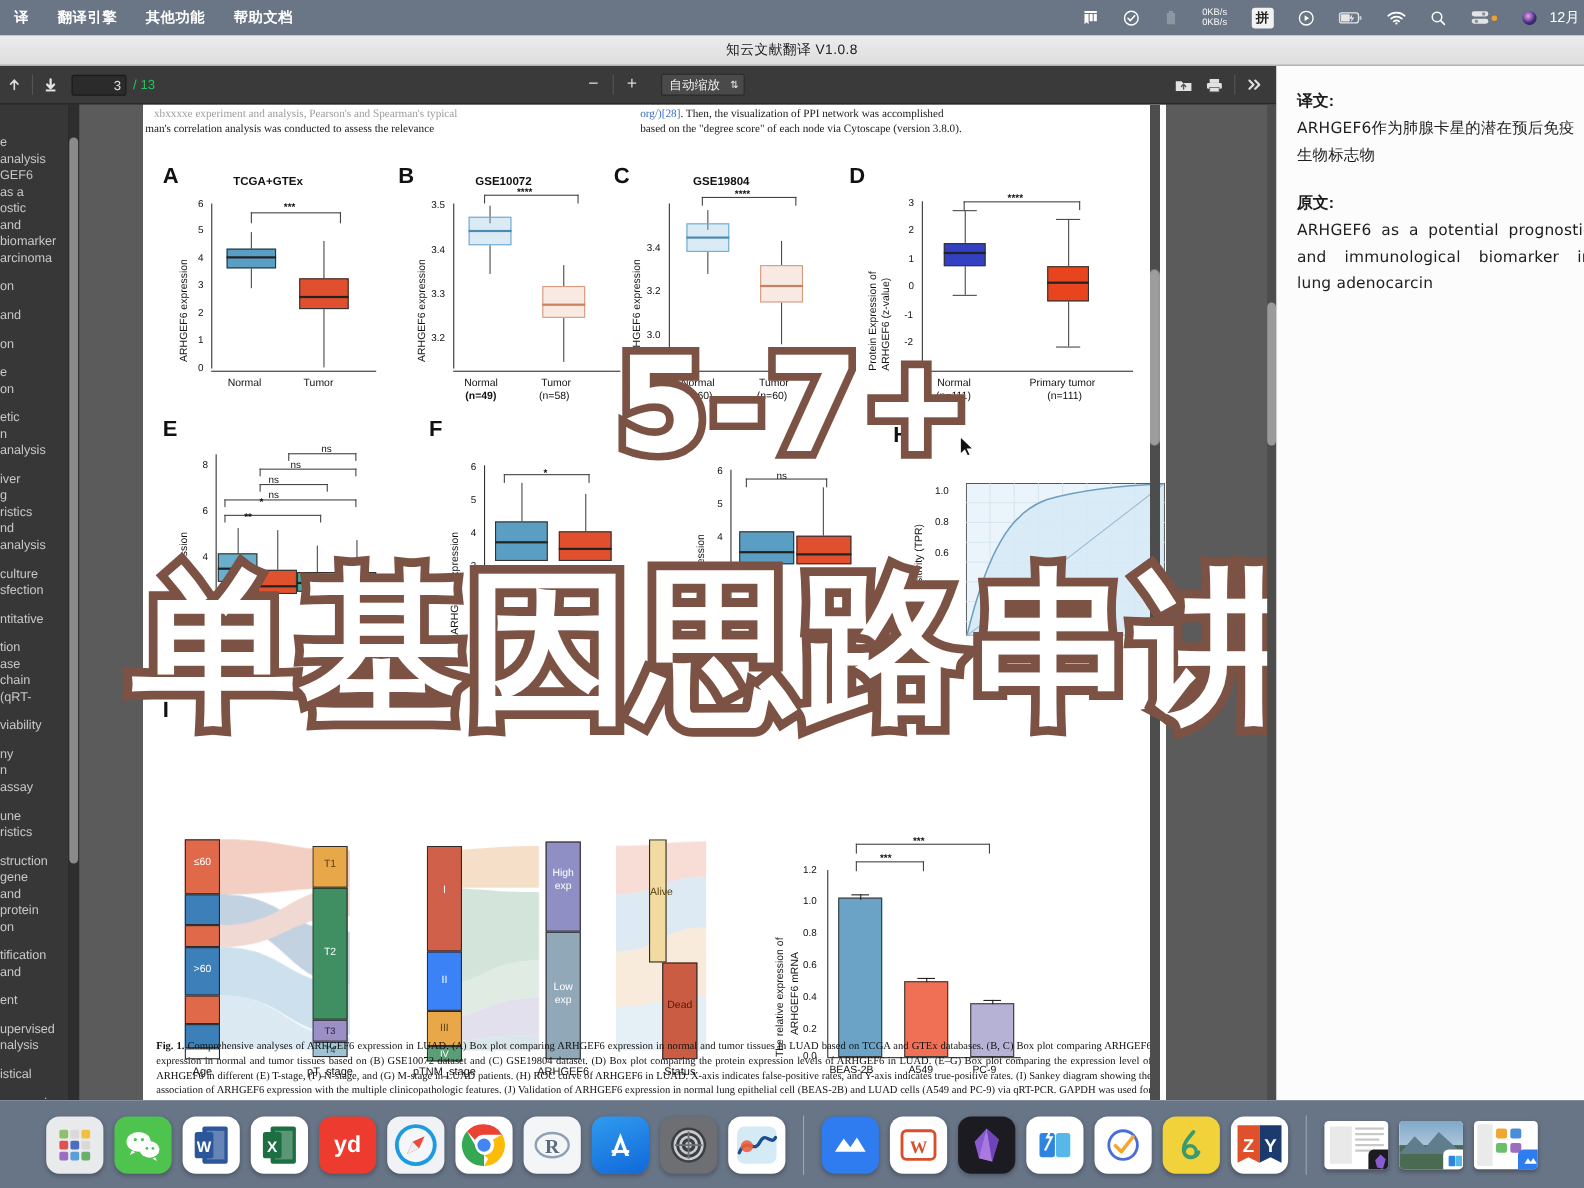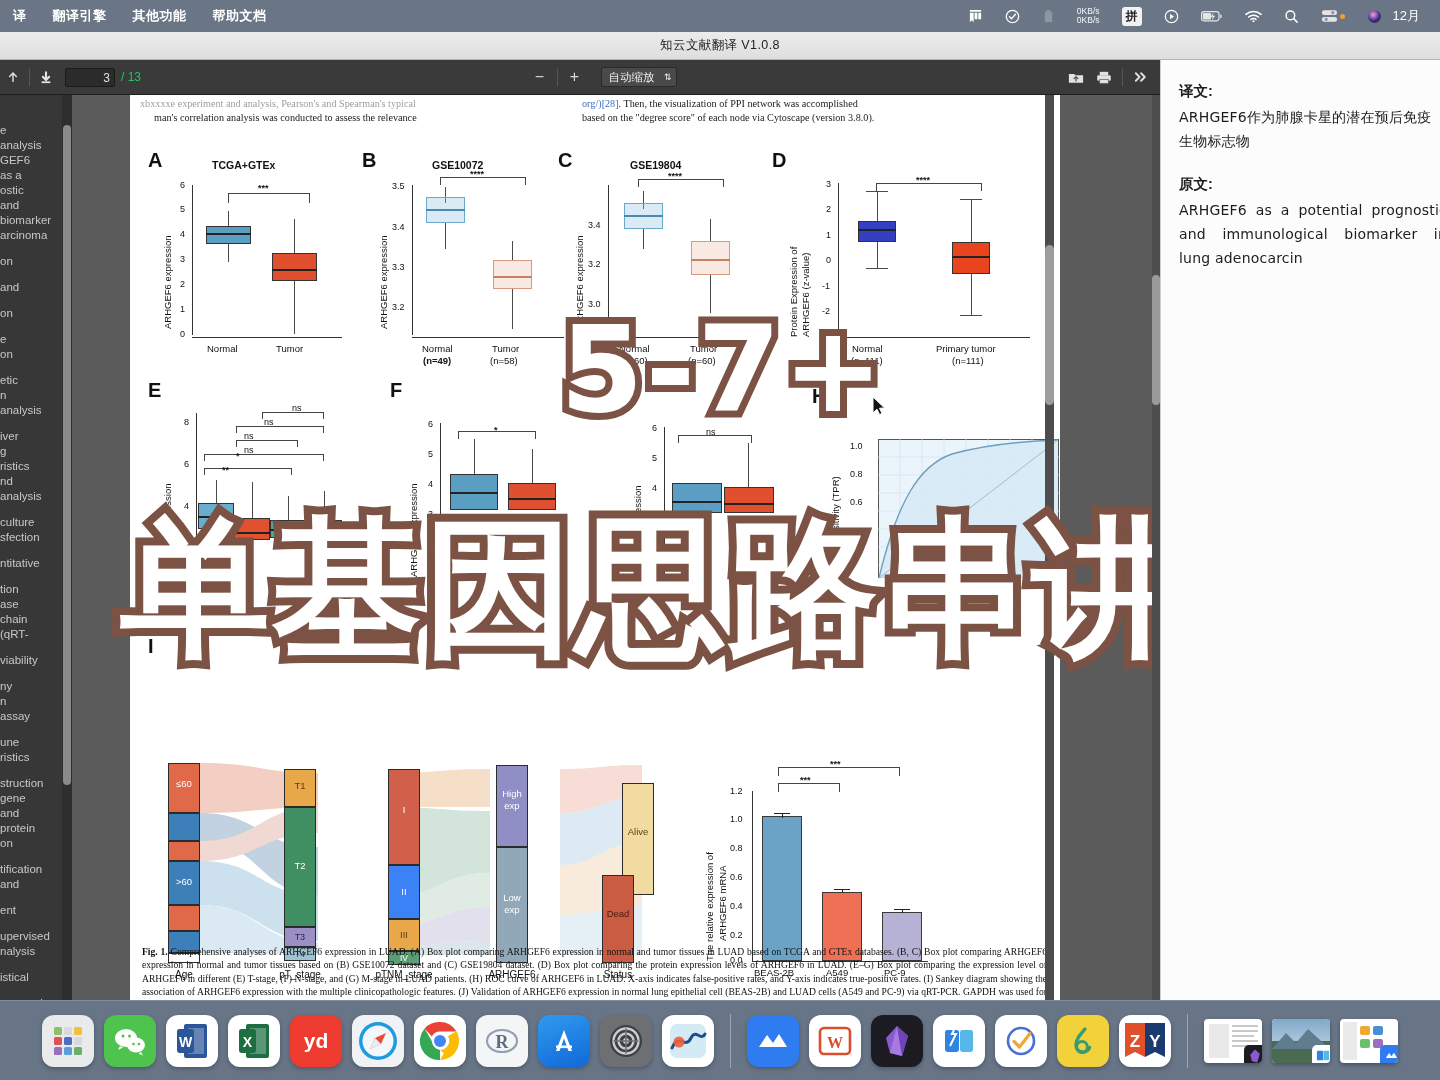--- a/index.html
+++ b/index.html
@@ -12,21 +12,21 @@
 
   
   #menubar {
     position: absolute; left: 0; top: 0; width: 1440px; height: 32px;
     background: #6a7685;
     display: flex; align-items: center;
     color: #ffffff; font-size: 13px;
   }
   .mb-left { display: flex; align-items: center; gap: 0px; padding-left: 0px; }
   .mb-item { padding: 0 13px; white-space: nowrap; font-weight: 600; letter-spacing: .5px; }
-  .mb-right { margin-left: auto; display: flex; align-items: center; gap: 0px; padding-right: 16px; }
+  .mb-right { margin-left: auto; display: flex; align-items: center; gap: 0px; padding-right: 0; }
   .tray { padding: 0 11px; display: flex; align-items: center; justify-content: center; height: 32px; }
   .tray svg { display: block; }
   .netspeed { font-size: 8.5px; line-height: 9px; text-align: left; opacity: .95; }
   .ime-box {
     background: #f2f2f2; color: #222; border-radius: 3px;
     padding: 1px 4px; font-size: 12px; font-weight: 700;
   }
   .clockTxt { font-size: 13px; padding-right: 4px; white-space: nowrap; }
   .dot-orange { width:5px;height:5px;border-radius:50%;background:#f0a030; margin-left:2px; align-self:center;}
 
@@ -368,21 +368,21 @@
     <div class="ol-item">expression</div>
   </div>
   <div id="sb-scroll">
     <div id="sb-thumb"></div>
   </div>
 
   <div id="viewer">
     <div id="page">
 
       <div class="doc-col doc-faded" style="left:10px; top:2px; width:410px;">xbxxxxe experiment and analysis, Pearson's and Spearman's typical</div>
-      <div class="doc-col" style="left:24px; top:16px; width:410px;">man's correlation analysis was conducted to assess the relevance</div>
+      <div class="doc-col" style="left:2px; top:16px; width:410px;">man's correlation analysis was conducted to assess the relevance</div>
       <div class="doc-col" style="left:452px; top:2px; width:455px;">
         <span class="lnk">org/)</span><span class="lnk">[28]</span><span>. Then, the visualization of PPI network was accomplished</span>
       </div>
       <div class="doc-col" style="left:452px; top:16px; width:455px;">based on the "degree score" of each node via Cytoscape (version 3.8.0).</div>
 
       <div id="figure">
 
         <div class="panelLabel" style="left:8px; top:2px;">A</div>
         <div class="panelTitle" style="left:72px; top:12px;">TCGA+GTEx</div>
         <div class="axLabelV" style="left:22px; top:182px;">ARHGEF6 expression</div>
@@ -660,21 +660,21 @@
             <div class="sk-lab" style="top:1px; color:#fff; font-size:8.5px;">IV</div>
           </div>
 
           <div class="sk-node" style="left:346px; top:10px; width:32px; height:82px; background:#8f8fc6;">
             <div class="sk-lab" style="top:22px; color:#fff; line-height:12px;">High exp</div>
           </div>
           <div class="sk-node" style="left:346px; top:92px; width:32px; height:116px; background:#90a8b8;">
             <div class="sk-lab" style="top:44px; color:#fff; line-height:12px;">Low exp</div>
           </div>
 
-          <div class="sk-node" style="left:472px; top:8px; width:32px; height:112px; background:#f2dba0;margin-top:20px;">
+          <div class="sk-node" style="left:440px; top:8px; width:16px; height:112px; background:#f2dba0;">
             <div class="sk-lab" style="top:42px; color:#5a4410;">Alive</div>
           </div>
           <div class="sk-node" style="left:452px; top:120px; width:32px; height:88px; background:#c95c42;">
             <div class="sk-lab" style="top:32px; color:#4a1a10;">Dead</div>
           </div>
 
           <div class="sk-axis" style="left:4px; top:214px; width:60px;">Age</div>
           <div class="sk-axis" style="left:118px; top:214px; width:64px;">pT_stage</div>
           <div class="sk-axis" style="left:218px; top:214px; width:72px;">pTNM_stage</div>
           <div class="sk-axis" style="left:326px; top:214px; width:72px;">ARHGEF6</div>

